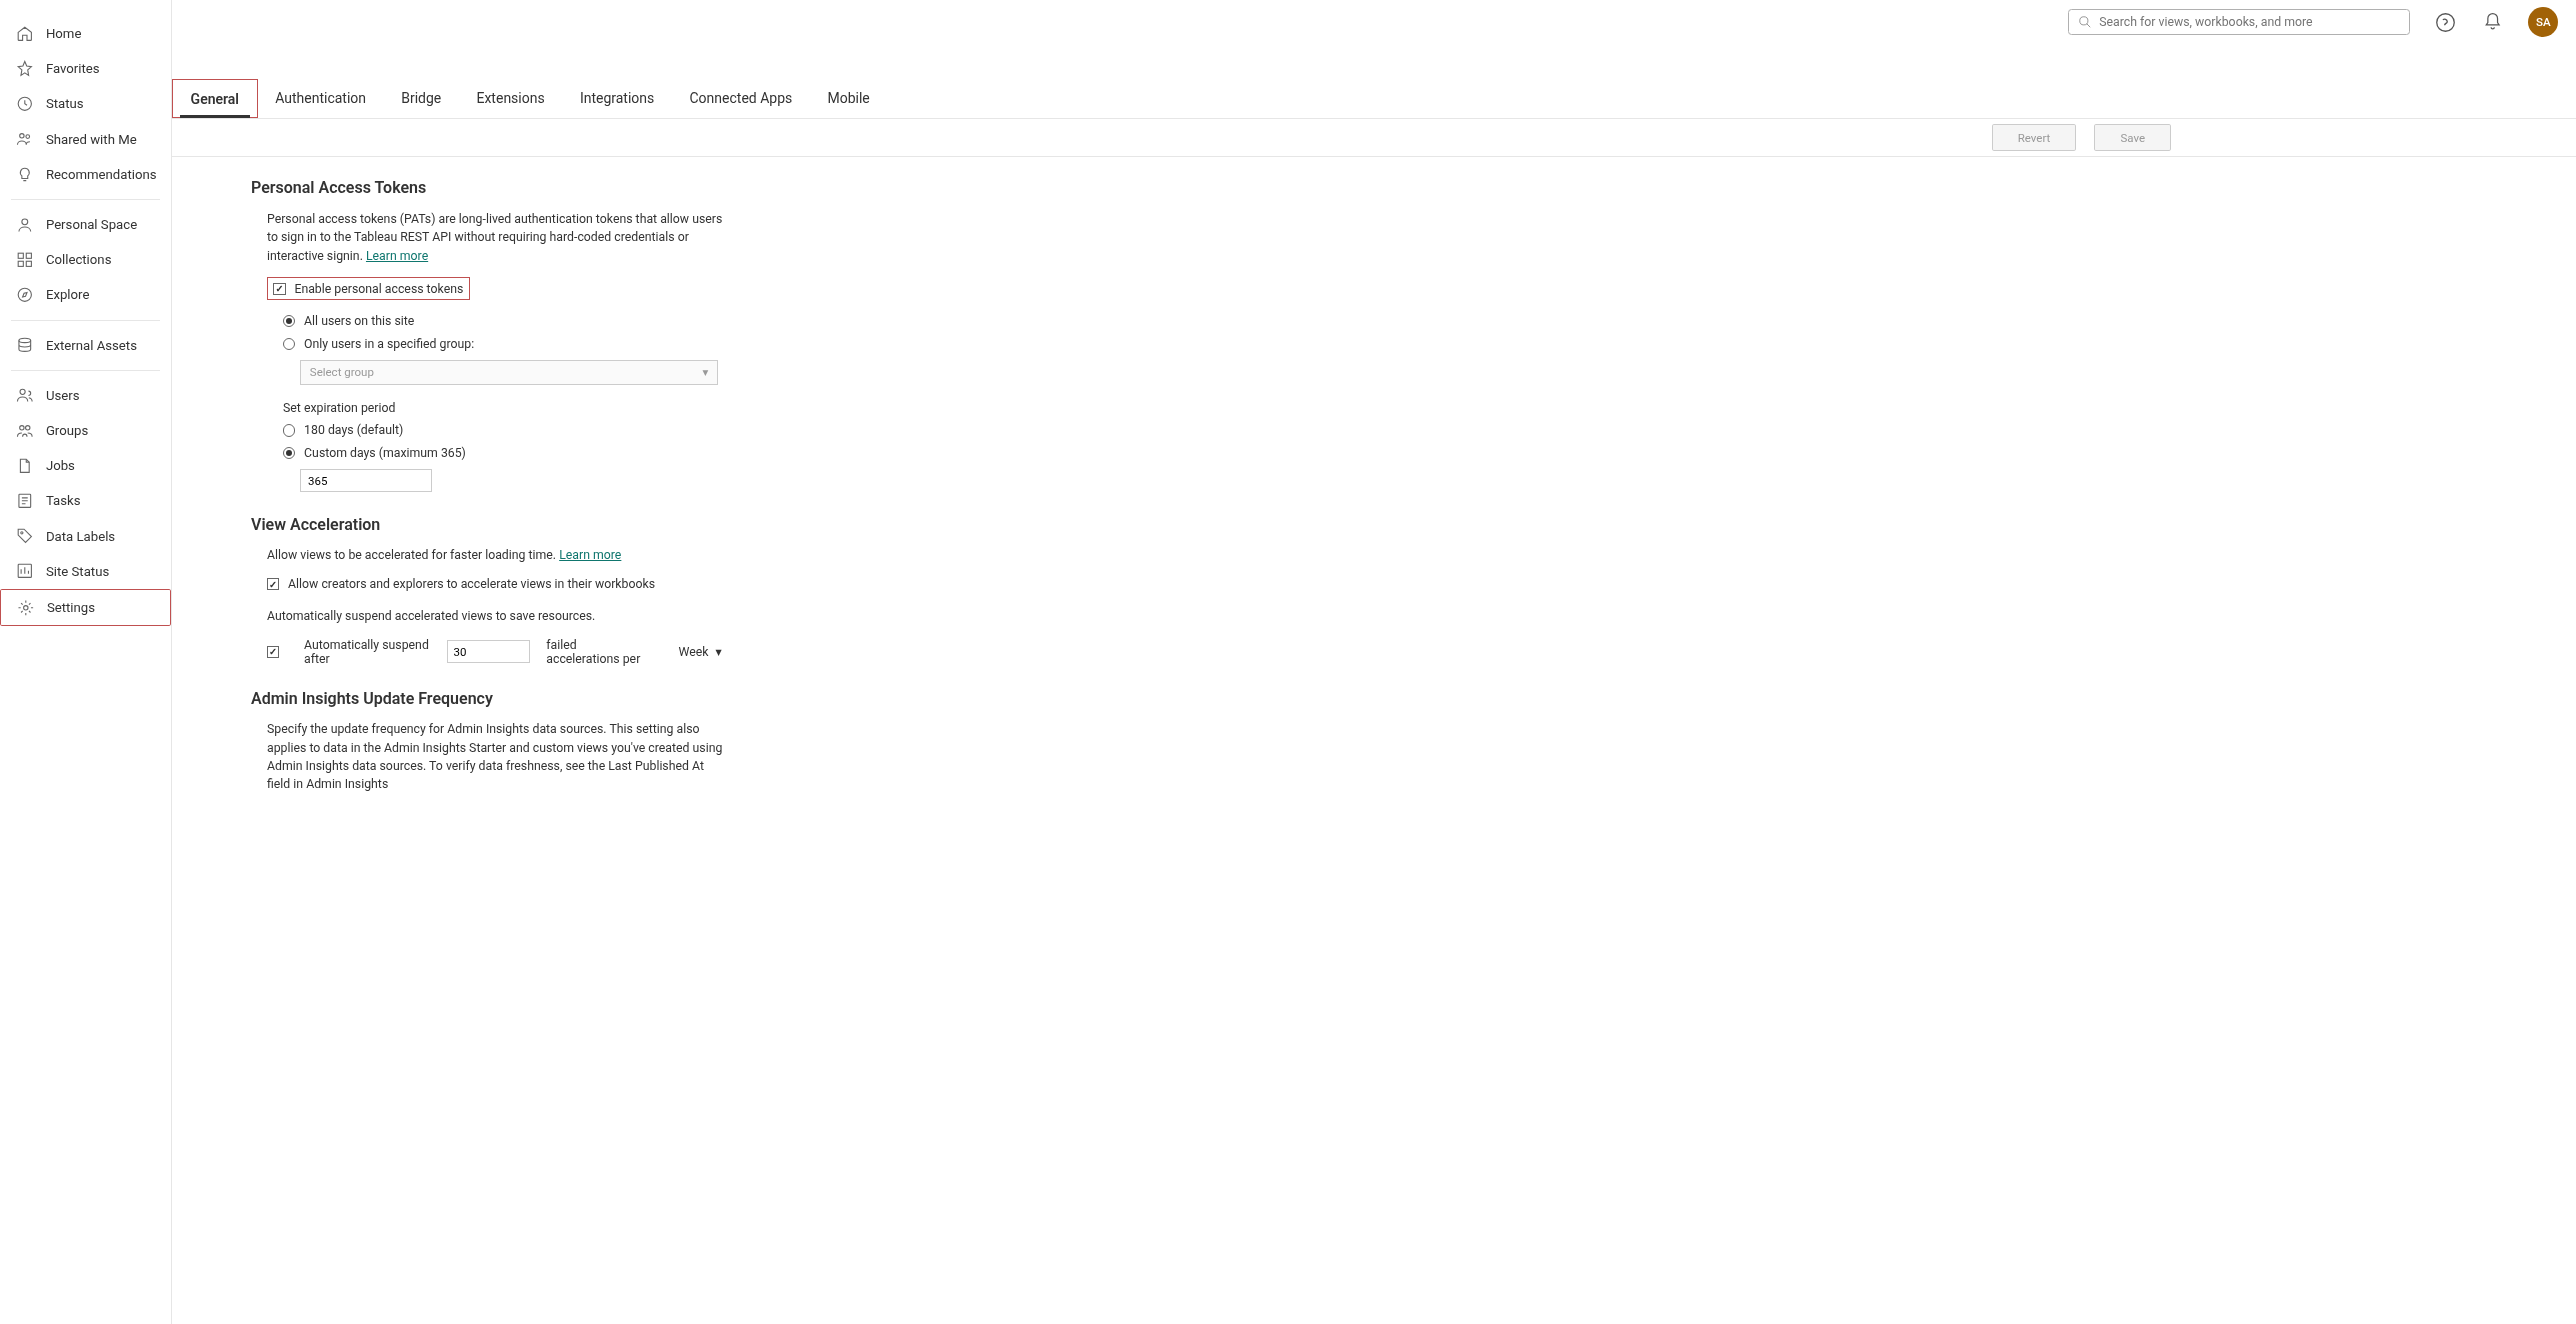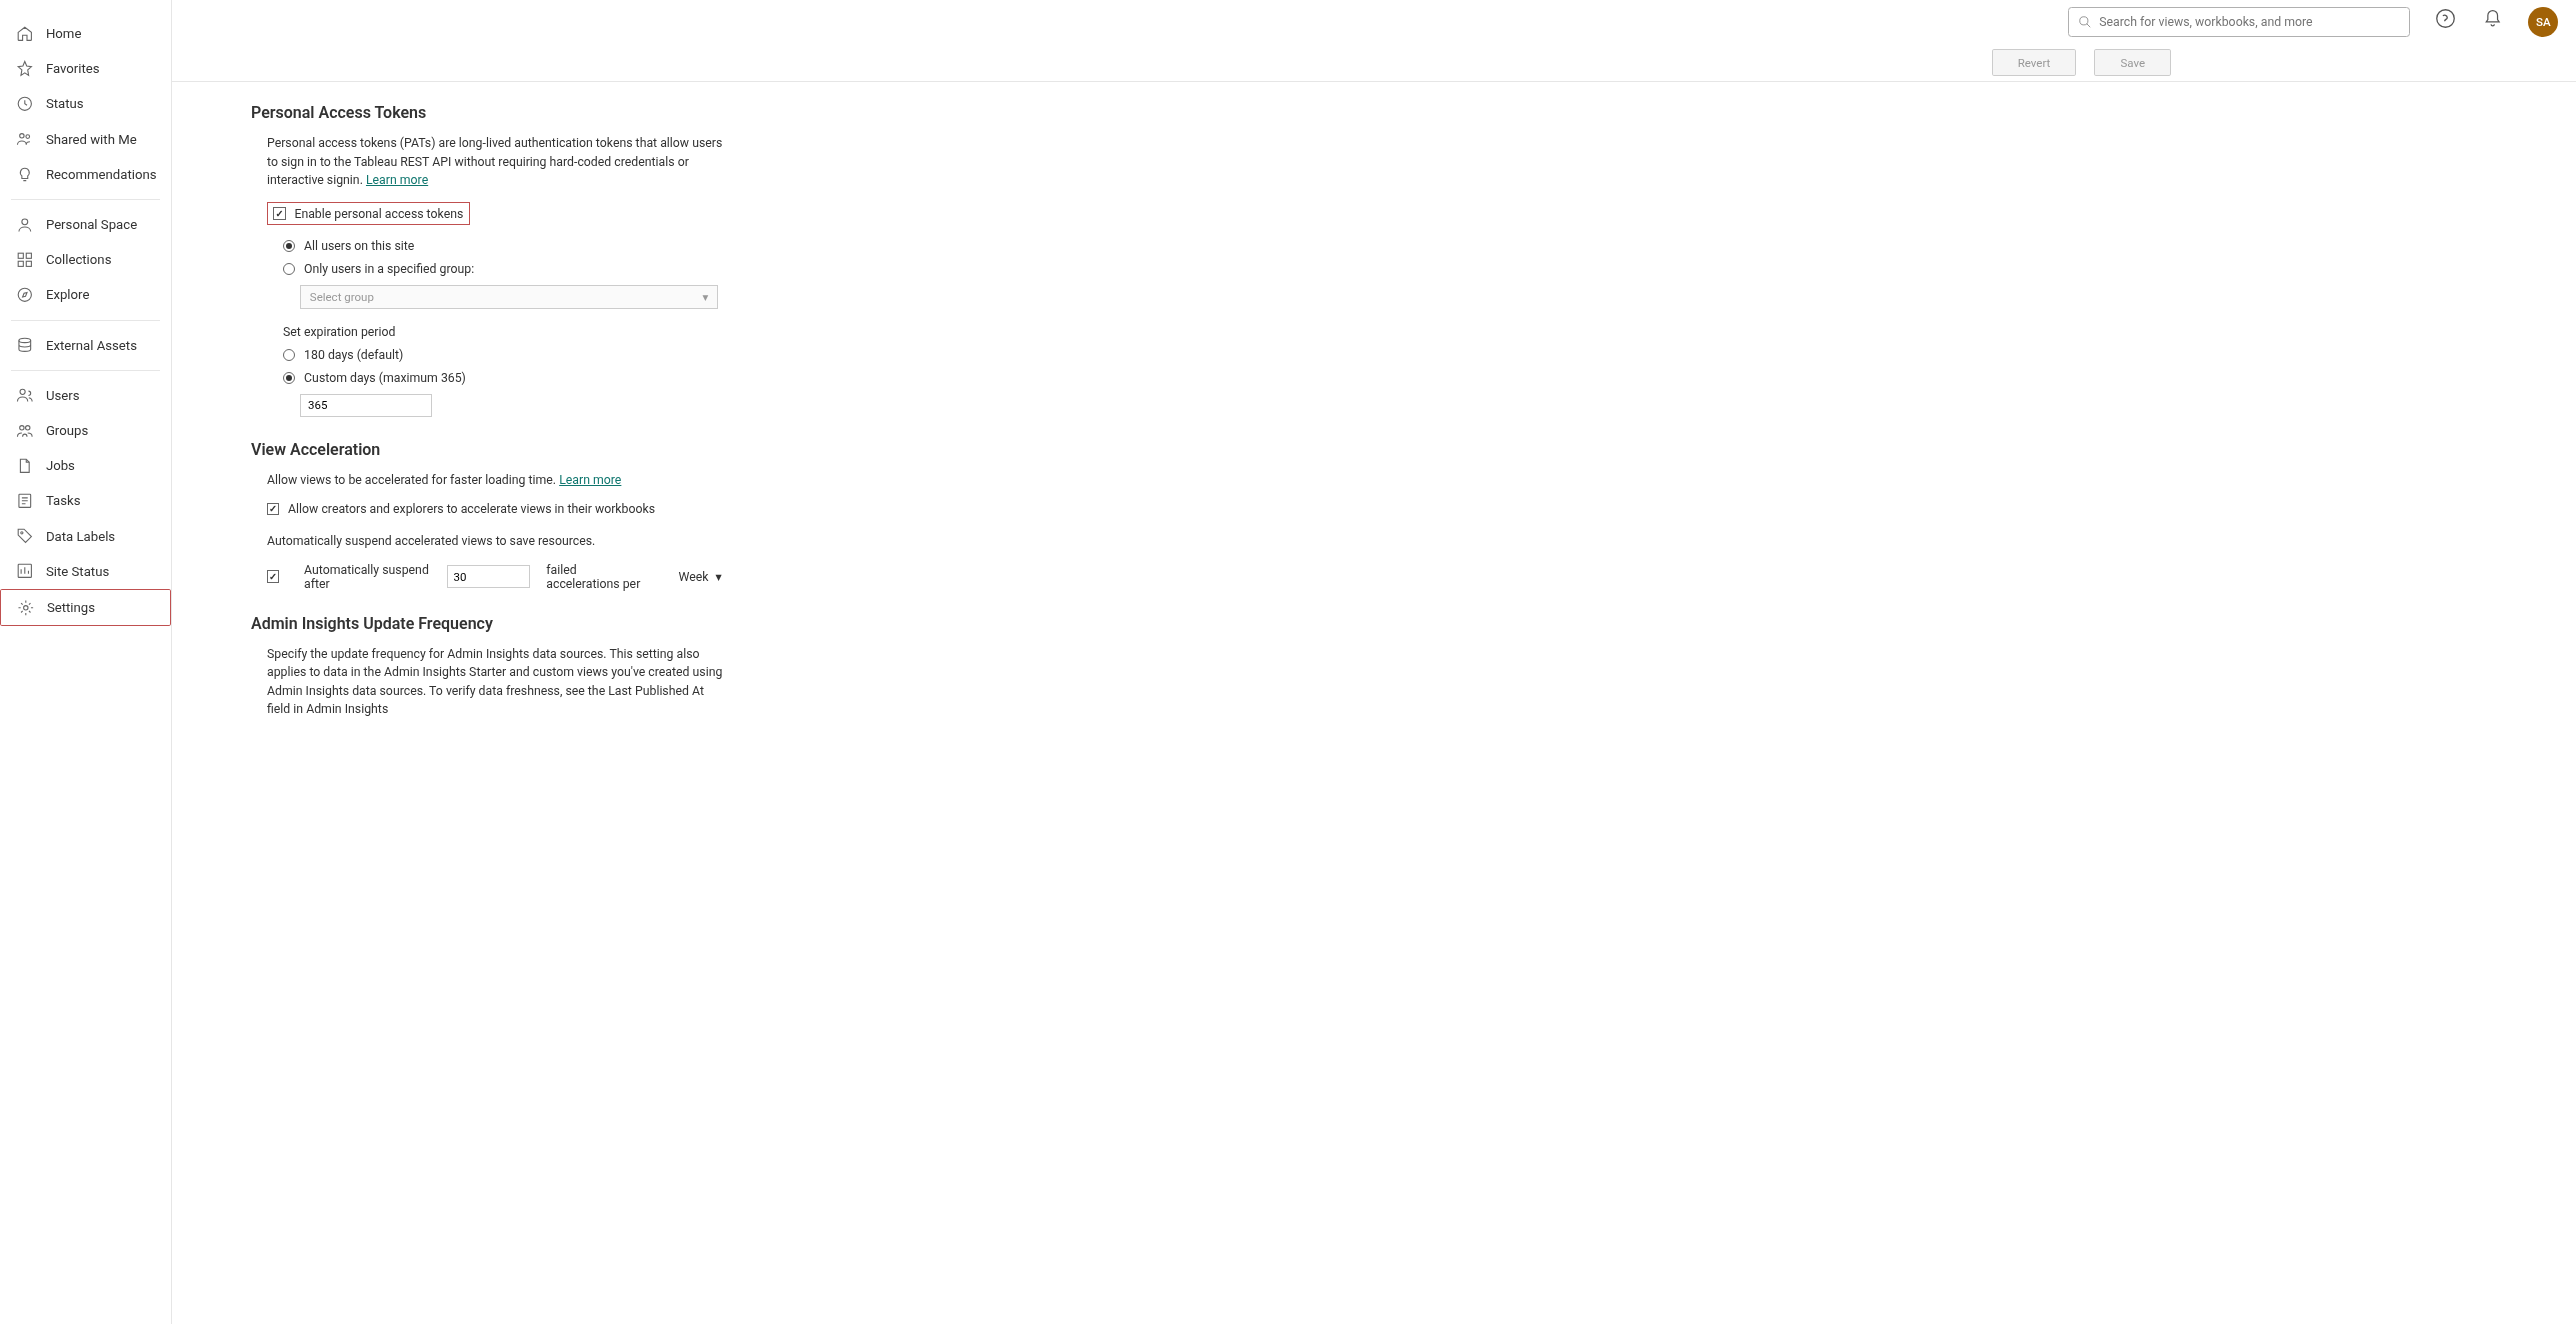--- a/index.html
+++ b/index.html
@@ -55,20 +55,21 @@
     }
     .main {
       flex: 1;
       display: flex;
       flex-direction: column;
       overflow: hidden;
     }
     .topbar {
       display: flex;
       justify-content: flex-end;
+      align-items: center;
       padding: 7px 17.6px;
       gap: 24px;
     }
     .search-box {
       display: flex;
       align-items: center;
       border: 0.9px solid #b0b0b0;
       border-radius: 3.5px;
       padding: 5.3px 8.8px;
       width: 342px;
@@ -450,20 +451,29 @@
           </svg>
       </div>
       <div class="topbar-icon">
         <svg width="19.4" height="19.4" viewBox="0 0 24 24">
             <path d="M6 8a6 6 0 0112 0v5l2 3H4l2-3V8zM10 19a2 2 0 004 0"></path>
           </svg>
       </div>
       <div class="avatar">SA</div>
     </div>
 
+    <div class="tabs">
+      <div class="tab active highlighted">General</div>
+      <div class="tab">Authentication</div>
+      <div class="tab">Bridge</div>
+      <div class="tab">Extensions</div>
+      <div class="tab">Integrations</div>
+      <div class="tab">Connected Apps</div>
+      <div class="tab">Mobile</div>
+    </div>
 
     <div class="action-bar">
       <button class="btn">Revert</button>
       <button class="btn">Save</button>
     </div>
 
     <div class="content">
 
       <div class="section">
         <h2>Personal Access Tokens</h2>

